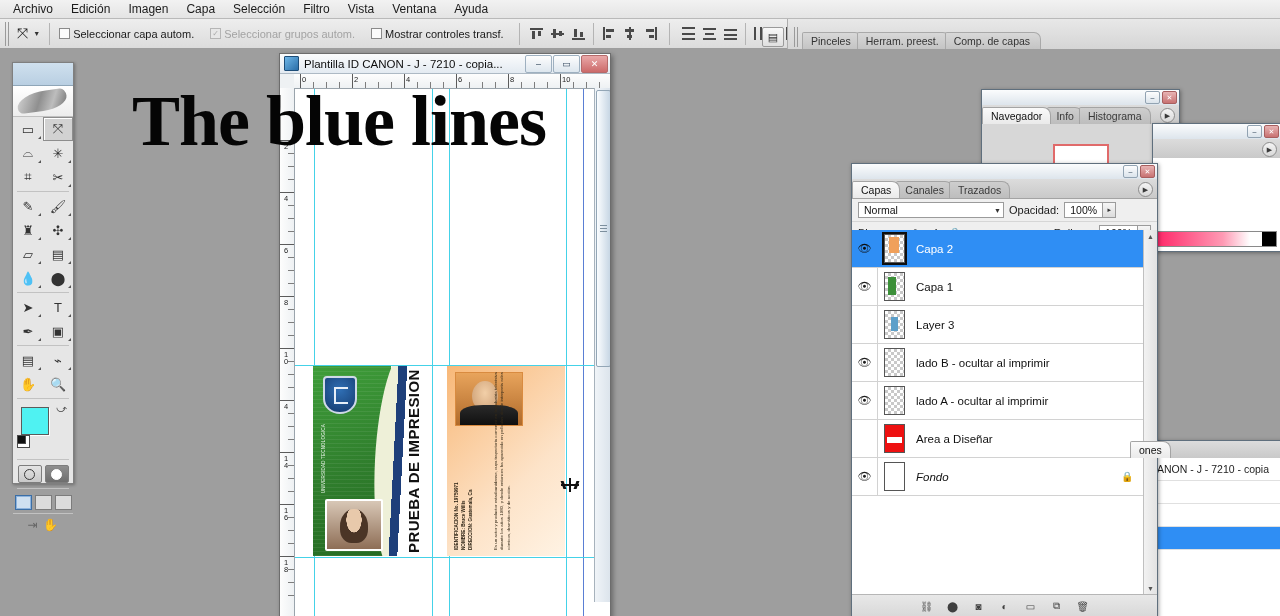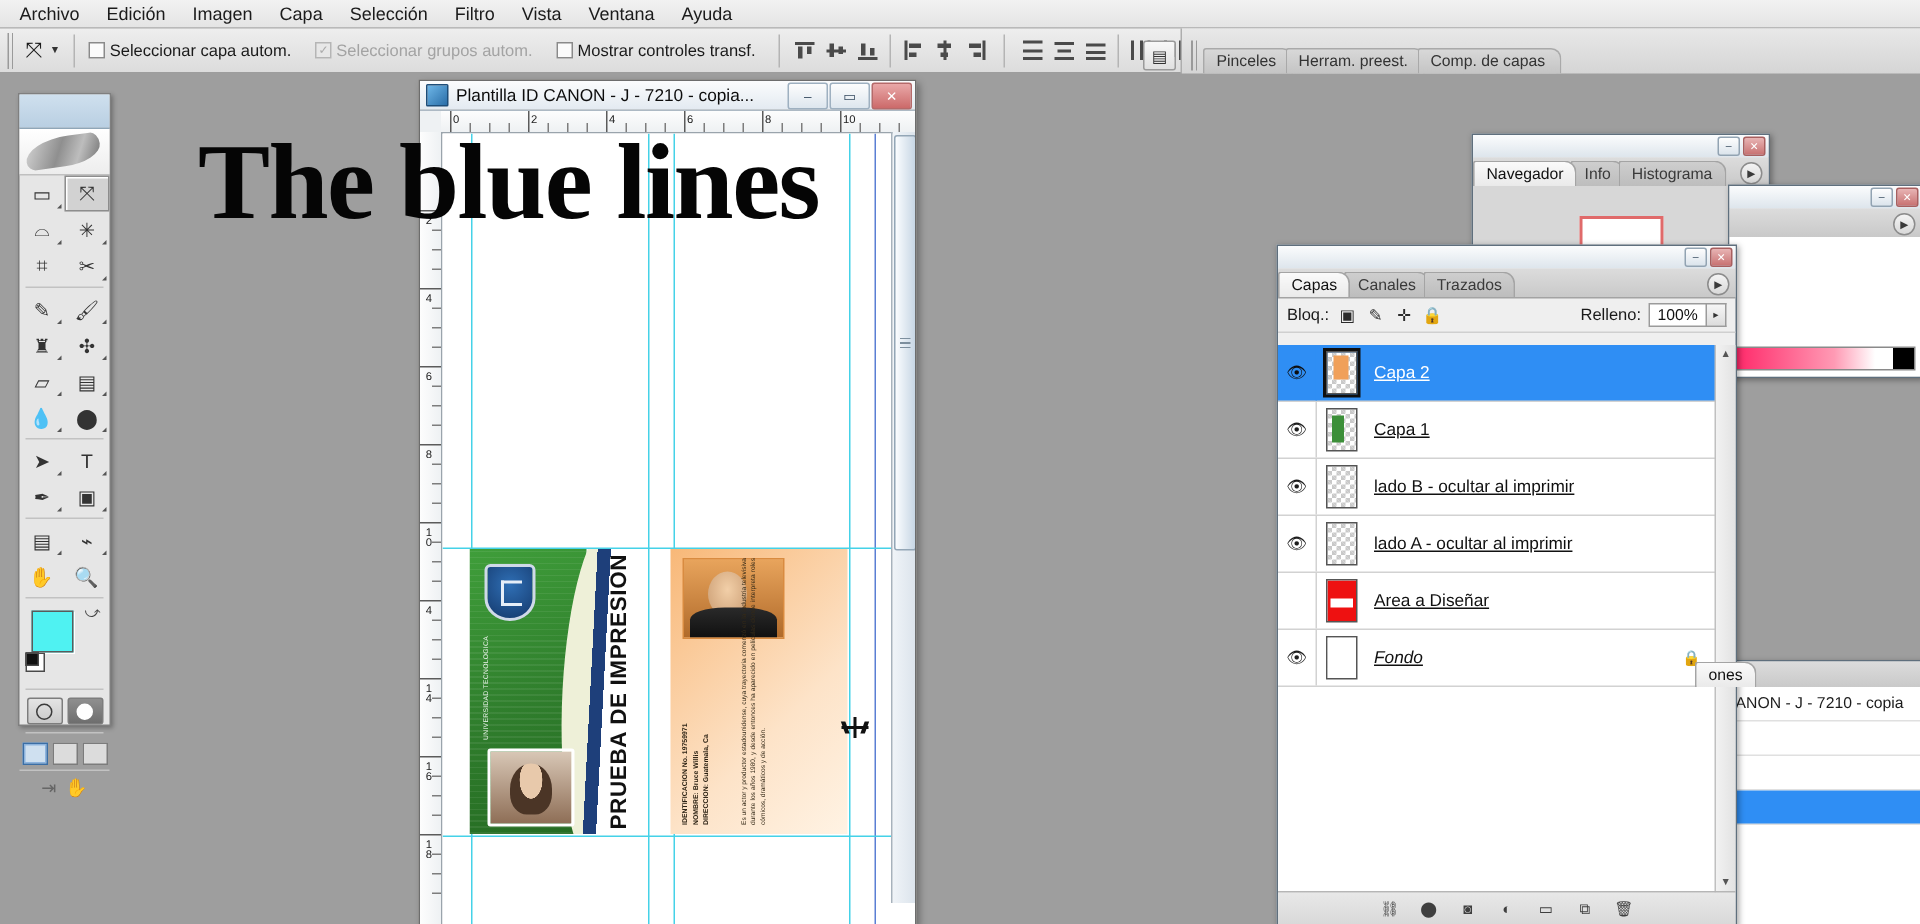--- a/index.html
+++ b/index.html
@@ -256,21 +256,21 @@
   .lrow{height:37px;border-bottom:1px solid #d2d2d2;display:flex;align-items:center;position:relative;}
   .lrow.sel{background:#2f8ef4;}
   .lrow .eye{width:25px;height:100%;display:flex;align-items:center;justify-content:center;
     border-right:1px solid #d2d2d2;font-size:11px;color:#1e1e1e;}
   .lrow.sel .eye{border-right-color:#2f8ef4;color:#0e0e0e;}
   .lrow .thumb{width:21px;height:29px;margin-left:6px;border:1px solid #555;box-sizing:border-box;
     background-image:linear-gradient(45deg,#c9c9c9 25%,transparent 25%,transparent 75%,#c9c9c9 75%),
                      linear-gradient(45deg,#c9c9c9 25%,#fff 25%,#fff 75%,#c9c9c9 75%);
     background-size:6px 6px;background-position:0 0,3px 3px;position:relative;overflow:hidden;}
   .lrow.sel .thumb{outline:2px solid #0f0f0f;outline-offset:0px;}
-  .lrow .name{margin-left:11px;font-size:11.5px;color:#111;white-space:nowrap;text-decoration:underline;}
+  .lrow .name{margin-left:11px;font-size:11.5px;color:#111;white-space:nowrap;}
   .lrow.sel .name{color:#ffffff;}
   .lrow .name.ital{font-style:italic;}
   .lrow .lockmark{position:absolute;right:10px;font-size:10px;color:#3a3a3a;}
   #lay-scroll{position:absolute;right:0;top:66px;bottom:22px;width:13px;
     background:linear-gradient(90deg,#f2f2f2,#e2e2e2);border-left:1px solid #c0c0c0;}
   #lay-scroll .ar{height:13px;display:flex;align-items:center;justify-content:center;font-size:7px;color:#555;}
   #lay-bottom{position:absolute;left:0;right:0;bottom:0;height:22px;
     background:linear-gradient(#e8e8e8,#d8d8d8);border-top:1px solid #b6b6b6;
     display:flex;align-items:center;justify-content:center;gap:11px;}
   .lbtn{width:15px;height:14px;display:flex;align-items:center;justify-content:center;
@@ -676,20 +676,31 @@
     <div class="pbtn close">✕</div>
   </div>
 
   <div class="ptabs">
     <div class="ptab on">Capas</div>
     <div class="ptab">Canales</div>
     <div class="ptab">Trazados</div>
     <div class="pmenu">▶</div>
   </div>
 
+  <div id="lay-modebar">
+    <div class="combo" style="width:146px;">
+      <span class="cv">Normal</span>
+      <span class="arw">▼</span>
+    </div>
+    <span style="font-size:11px;">Opacidad:</span>
+    <div style="display:flex;">
+      <div class="field" style="width:39px;">100%</div>
+      <div class="spin">▸</div>
+    </div>
+  </div>
 
   <div id="lay-lockbar">
     <span style="font-size:11px;">Bloq.:</span>
     <span class="lockico">▣</span>
     <span class="lockico">✎</span>
     <span class="lockico">✛</span>
     <span class="lockico">🔒</span>
     <span style="flex:1;"></span>
     <span style="font-size:11px;">Relleno:</span>
     <div style="display:flex;">
@@ -709,20 +720,27 @@
     </div>
 
     <div class="lrow">
       <div class="eye">👁</div>
       <div class="thumb">
           <span class="th-green"></span>
         </div>
       <div class="name">Capa 1</div>
     </div>
 
+    <div class="lrow">
+      <div class="eye"></div>
+      <div class="thumb">
+          <span class="th-blue"></span>
+        </div>
+      <div class="name">Layer 3</div>
+    </div>
 
 
     <div class="lrow">
       <div class="eye">👁</div>
       <div class="thumb"></div>
       <div class="name">lado B - ocultar al imprimir</div>
     </div>
 
     <div class="lrow">
       <div class="eye">👁</div>

